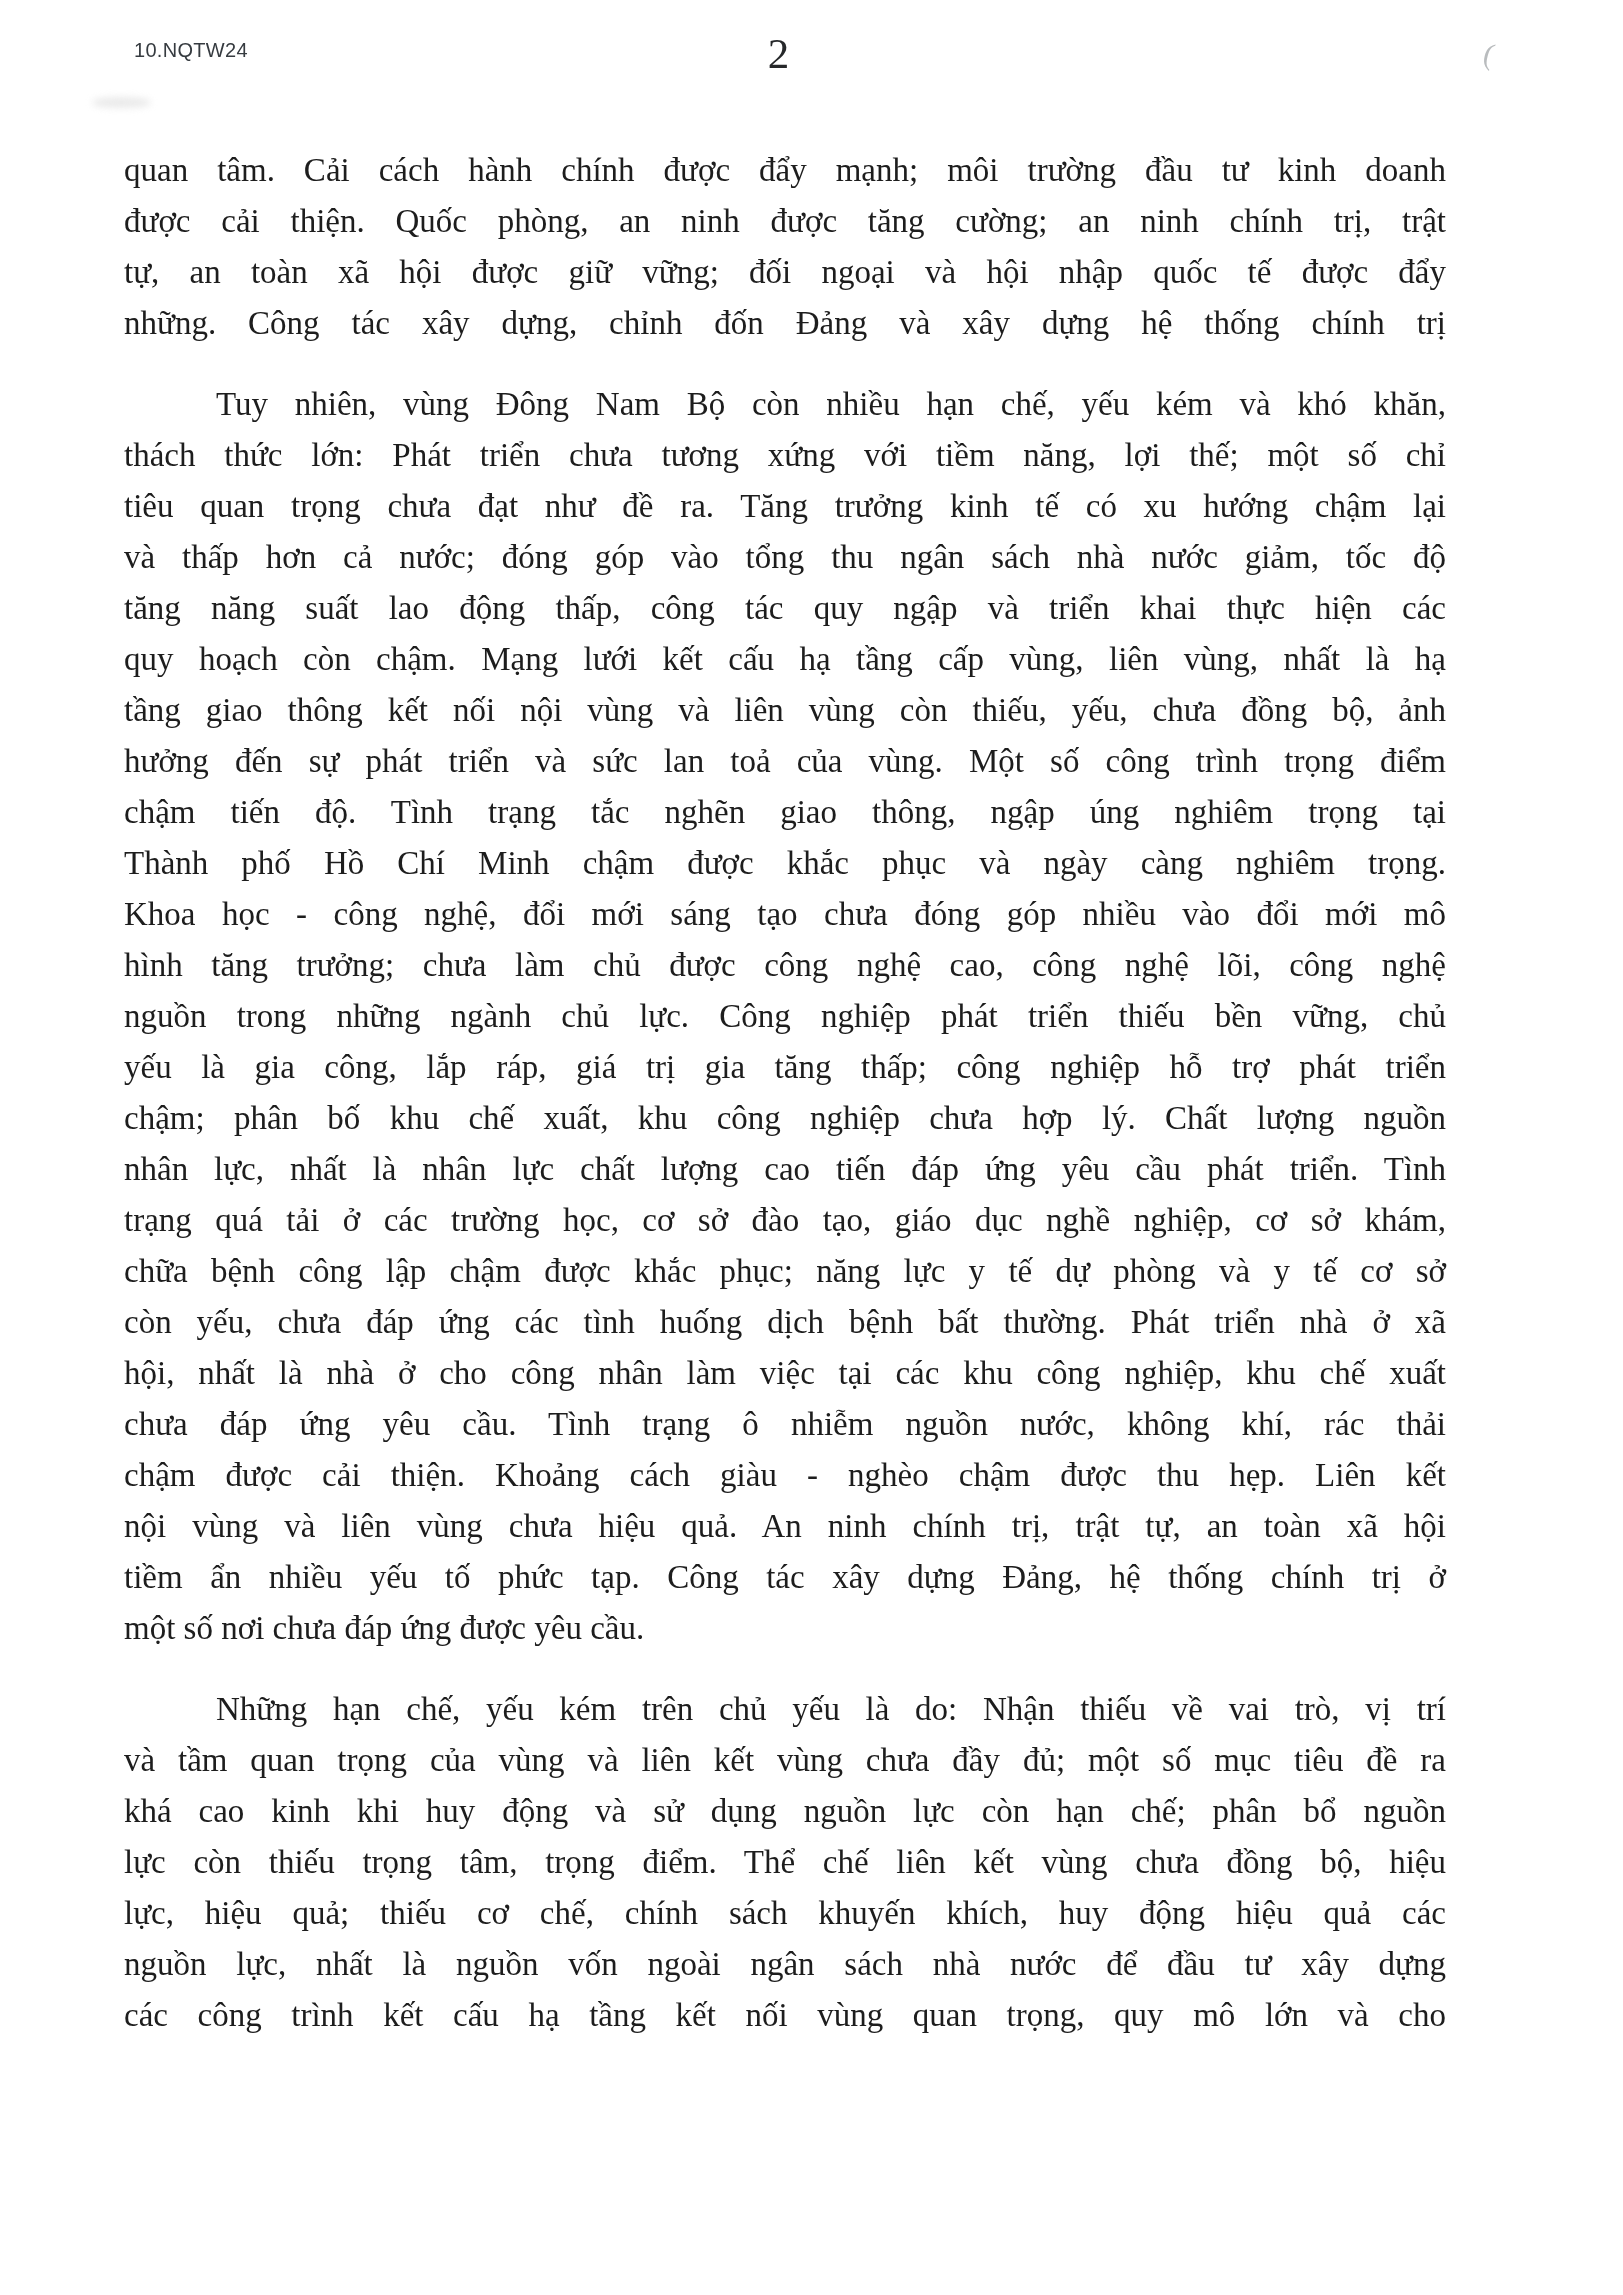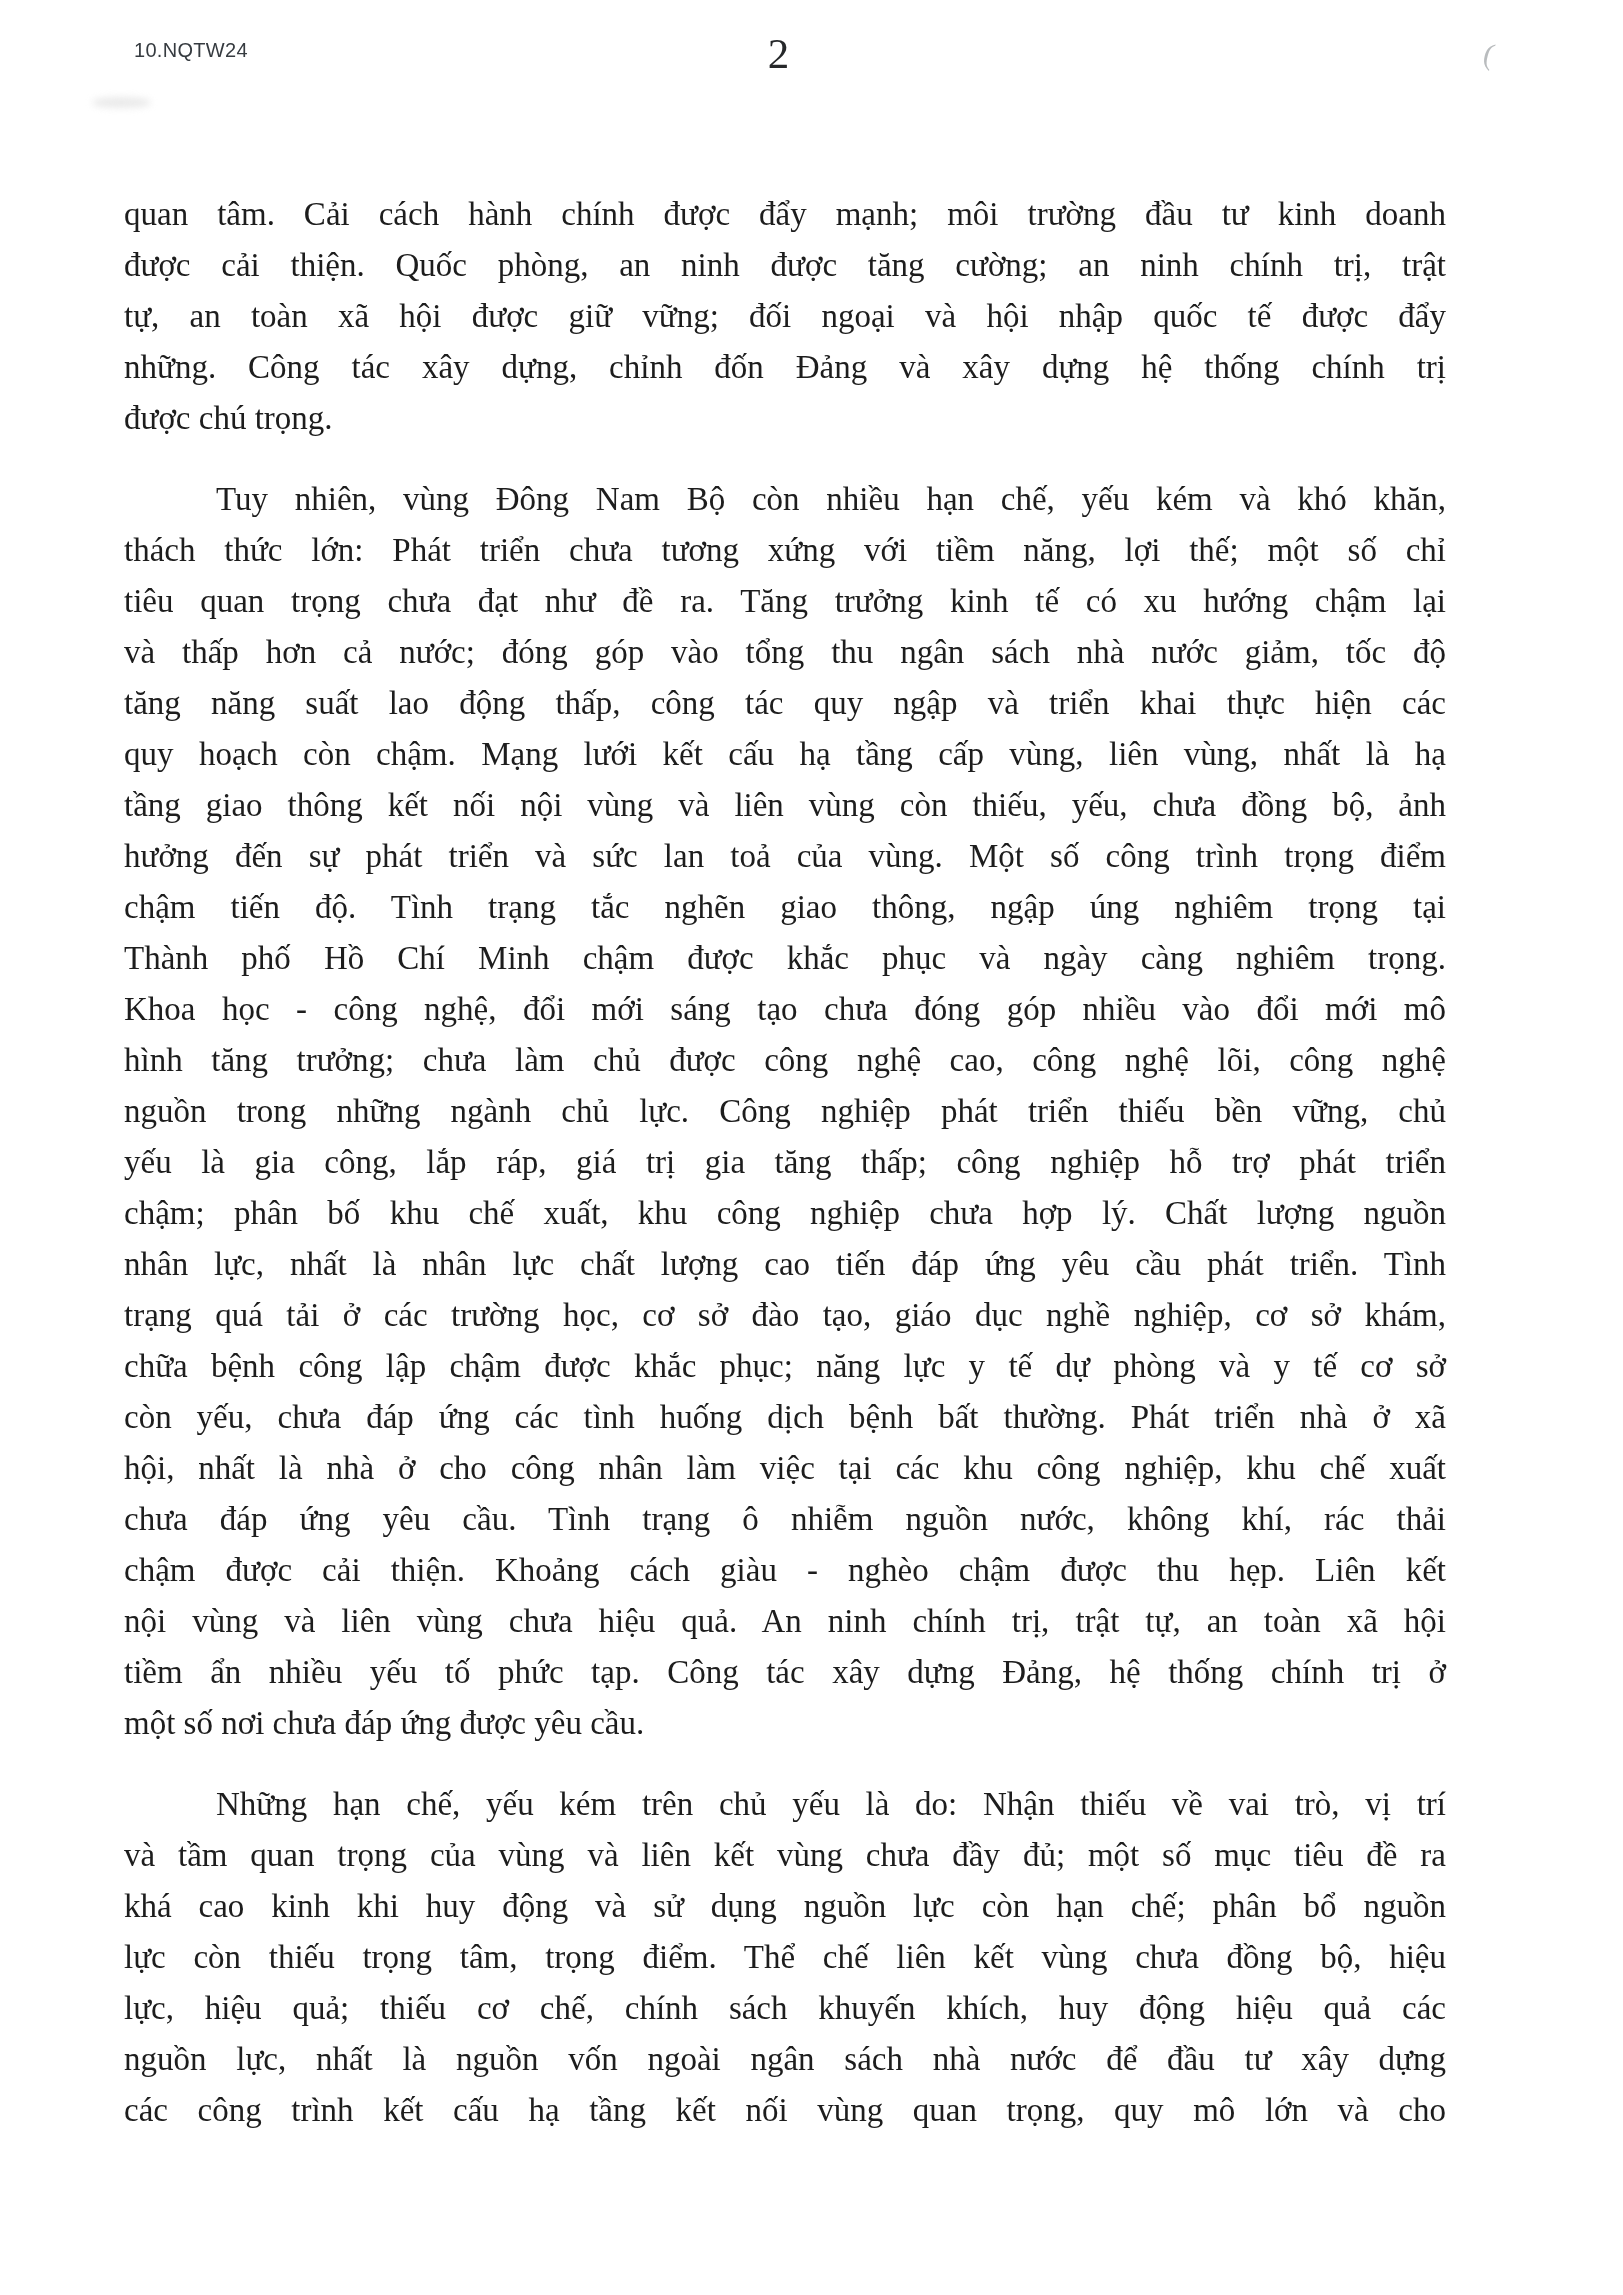--- a/index.html
+++ b/index.html
@@ -56,21 +56,20 @@
     transform: rotate(14deg);
   }
   .body-text {
     position: absolute;
     left: 124px;
     top: 145px;
     width: 1322px;
     font-size: 33px;
     line-height: 51px;
     text-align: justify;
-    margin-top: 44px;
   }
   .paragraph + .paragraph {
     margin-top: 30px;
   }
   .line {
     text-align: justify;
     text-align-last: justify;
     white-space: normal;
   }
   .line.no-justify {
@@ -87,21 +86,20 @@
   <div class="doc-code">10.NQTW24</div>
   <div class="smudge"></div>
   <div class="page-number">2</div>
   <div class="corner-mark">(</div>
   <div class="body-text">
       <div class="paragraph">
         <div class="line">quan tâm. Cải cách hành chính được đẩy mạnh; môi trường đầu tư kinh doanh</div>
         <div class="line">được cải thiện. Quốc phòng, an ninh được tăng cường; an ninh chính trị, trật</div>
         <div class="line">tự, an toàn xã hội được giữ vững; đối ngoại và hội nhập quốc tế được đẩy</div>
         <div class="line">những. Công tác xây dựng, chỉnh đốn Đảng và xây dựng hệ thống chính trị</div>
-        <div class="line no-justify">được chú trọng.</div>
       </div>
       <div class="paragraph">
         <div class="line first-indent">Tuy nhiên, vùng Đông Nam Bộ còn nhiều hạn chế, yếu kém và khó khăn,</div>
         <div class="line">thách thức lớn: Phát triển chưa tương xứng với tiềm năng, lợi thế; một số chỉ</div>
         <div class="line">tiêu quan trọng chưa đạt như đề ra. Tăng trưởng kinh tế có xu hướng chậm lại</div>
         <div class="line">và thấp hơn cả nước; đóng góp vào tổng thu ngân sách nhà nước giảm, tốc độ</div>
         <div class="line">tăng năng suất lao động thấp, công tác quy ngập và triển khai thực hiện các</div>
         <div class="line">quy hoạch còn chậm. Mạng lưới kết cấu hạ tầng cấp vùng, liên vùng, nhất là hạ</div>
         <div class="line">tầng giao thông kết nối nội vùng và liên vùng còn thiếu, yếu, chưa đồng bộ, ảnh</div>
         <div class="line">hưởng đến sự phát triển và sức lan toả của vùng. Một số công trình trọng điểm</div>

